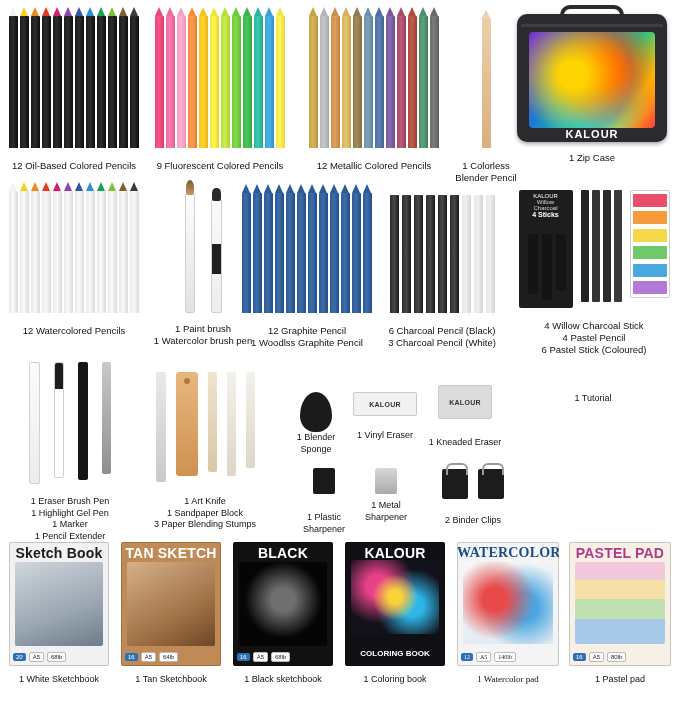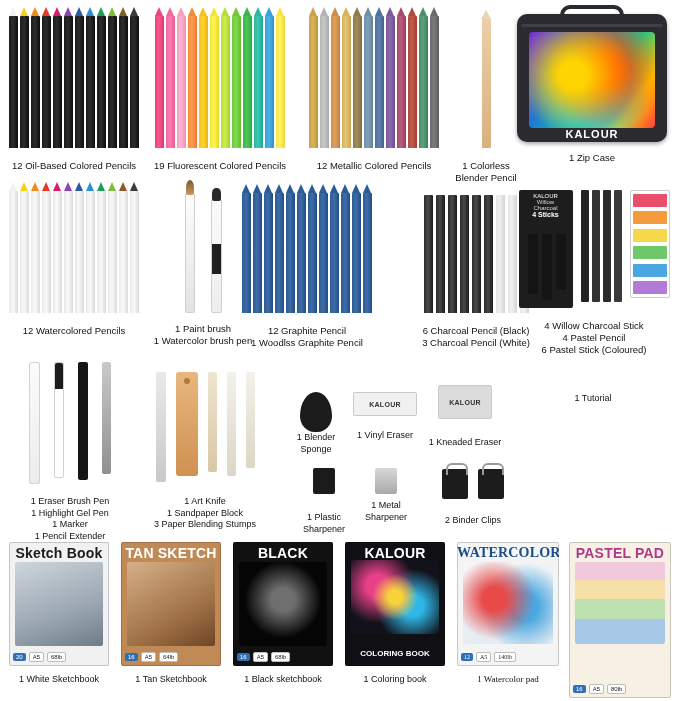--- a/index.html
+++ b/index.html
@@ -133,21 +133,21 @@
         <div class="pencil" style="width: 9px; height: 132px; background: linear-gradient(90deg, rgb(43, 182, 160), rgb(61, 200, 178) 45%, rgb(29, 168, 146));">
           <div class="tip" style="left: 0px; top: -9px; bottom: auto; border-left: 4.5px solid transparent; border-right: 4.5px solid transparent; border-bottom: 9px solid rgb(43, 182, 160);"></div>
         </div>
         <div class="pencil" style="width: 9px; height: 132px; background: linear-gradient(90deg, rgb(58, 160, 216), rgb(76, 178, 234) 45%, rgb(44, 146, 202));">
           <div class="tip" style="left: 0px; top: -9px; bottom: auto; border-left: 4.5px solid transparent; border-right: 4.5px solid transparent; border-bottom: 9px solid rgb(58, 160, 216);"></div>
         </div>
         <div class="pencil" style="width: 9px; height: 132px; background: linear-gradient(90deg, rgb(247, 227, 74), rgb(255, 245, 92) 45%, rgb(233, 213, 60));">
           <div class="tip" style="left: 0px; top: -9px; bottom: auto; border-left: 4.5px solid transparent; border-right: 4.5px solid transparent; border-bottom: 9px solid rgb(247, 227, 74);"></div>
         </div>
       </div>
-    <div class="cap" style="margin-top:12px;">19 Fluorescent Colored Pencils</div>
+    <div class="cap" style="margin-top:12px;">9 Fluorescent Colored Pencils</div>
   </div>
 
   <div class="blk" style="left:304px;top:8px;width:140px;">
     <div class="pencilrow" style="height: 140px; gap: 2px;" id="g-met">
         <div class="pencil" style="width: 9px; height: 132px; background: linear-gradient(90deg, rgb(200, 162, 74), rgb(218, 180, 92) 45%, rgb(186, 148, 60));">
           <div class="tip" style="left: 0px; top: -9px; bottom: auto; border-left: 4.5px solid transparent; border-right: 4.5px solid transparent; border-bottom: 9px solid rgb(200, 162, 74);"></div>
         </div>
         <div class="pencil" style="width: 9px; height: 132px; background: linear-gradient(90deg, rgb(181, 181, 181), rgb(199, 199, 199) 45%, rgb(167, 167, 167));">
           <div class="tip" style="left: 0px; top: -9px; bottom: auto; border-left: 4.5px solid transparent; border-right: 4.5px solid transparent; border-bottom: 9px solid rgb(181, 181, 181);"></div>
         </div>
@@ -297,21 +297,21 @@
           <div class="tip" style="left: 0px; top: -9px; bottom: auto; border-left: 4.5px solid transparent; border-right: 4.5px solid transparent; border-bottom: 9px solid rgb(45, 91, 150);"></div>
         </div>
         <div class="pencil" style="width: 9px; height: 120px; background: linear-gradient(90deg, rgb(45, 91, 150), rgb(63, 109, 168) 45%, rgb(31, 77, 136));">
           <div class="tip" style="left: 0px; top: -9px; bottom: auto; border-left: 4.5px solid transparent; border-right: 4.5px solid transparent; border-bottom: 9px solid rgb(45, 91, 150);"></div>
         </div>
       </div>
     <div class="cap" style="margin-top:12px;white-space:pre-line;">12 Graphite Pencil
 1 Woodlss Graphite Pencil</div>
   </div>
 
-  <div class="blk" style="left:372px;top:183px;width:140px;padding-left:34px;">
+  <div class="blk" style="left:372px;top:183px;width:140px;">
     <div class="pencilrow" style="height: 130px; gap: 3px;" id="g-char">
         <div class="pencil" style="width: 9px; height: 118px; background: linear-gradient(90deg, rgb(42, 42, 42), rgb(74, 74, 74) 45%, rgb(26, 26, 26));"></div>
         <div class="pencil" style="width: 9px; height: 118px; background: linear-gradient(90deg, rgb(42, 42, 42), rgb(74, 74, 74) 45%, rgb(26, 26, 26));"></div>
         <div class="pencil" style="width: 9px; height: 118px; background: linear-gradient(90deg, rgb(42, 42, 42), rgb(74, 74, 74) 45%, rgb(26, 26, 26));"></div>
         <div class="pencil" style="width: 9px; height: 118px; background: linear-gradient(90deg, rgb(42, 42, 42), rgb(74, 74, 74) 45%, rgb(26, 26, 26));"></div>
         <div class="pencil" style="width: 9px; height: 118px; background: linear-gradient(90deg, rgb(42, 42, 42), rgb(74, 74, 74) 45%, rgb(26, 26, 26));"></div>
         <div class="pencil" style="width: 9px; height: 118px; background: linear-gradient(90deg, rgb(42, 42, 42), rgb(74, 74, 74) 45%, rgb(26, 26, 26));"></div>
         <div class="pencil" style="width: 9px; height: 118px; background: linear-gradient(90deg, rgb(230, 230, 230), rgb(240, 240, 240) 45%, rgb(210, 210, 210));"></div>
         <div class="pencil" style="width: 9px; height: 118px; background: linear-gradient(90deg, rgb(230, 230, 230), rgb(240, 240, 240) 45%, rgb(210, 210, 210));"></div>
         <div class="pencil" style="width: 9px; height: 118px; background: linear-gradient(90deg, rgb(230, 230, 230), rgb(240, 240, 240) 45%, rgb(210, 210, 210));"></div>
@@ -485,21 +485,21 @@
       <div class="badge">
         <span class="chip">12</span>
         <span class="chip alt">A5</span>
         <span class="chip alt">140lb</span>
       </div>
     </div>
     <div class="cap small" style="margin-top:8px;">1 Watercolor pad</div>
   </div>
 
   <div class="blk" style="left:566px;top:542px;width:108px;">
-    <div class="book" style="width:102px;height:156px;background:#f6f1e4;">
+    <div class="book" style="width:102px;height:124px;background:#f6f1e4;">
       <div class="bookhdr" style="color:#b03a8a;">PASTEL PAD</div>
       <div style="position:absolute;left:6px;top:20px;width:90px;height:82px;background:
         linear-gradient(180deg,#f2c8dd 0 22%,#f7dfa8 22% 45%,#bfe0b0 45% 70%,#a8c8e8 70% 100%);border-radius:2px;"></div>
       <div class="badge">
         <span class="chip">16</span>
         <span class="chip alt">A5</span>
         <span class="chip alt">80lb</span>
       </div>
     </div>
     <div class="cap small" style="margin-top:8px;">1 Pastel pad</div>

